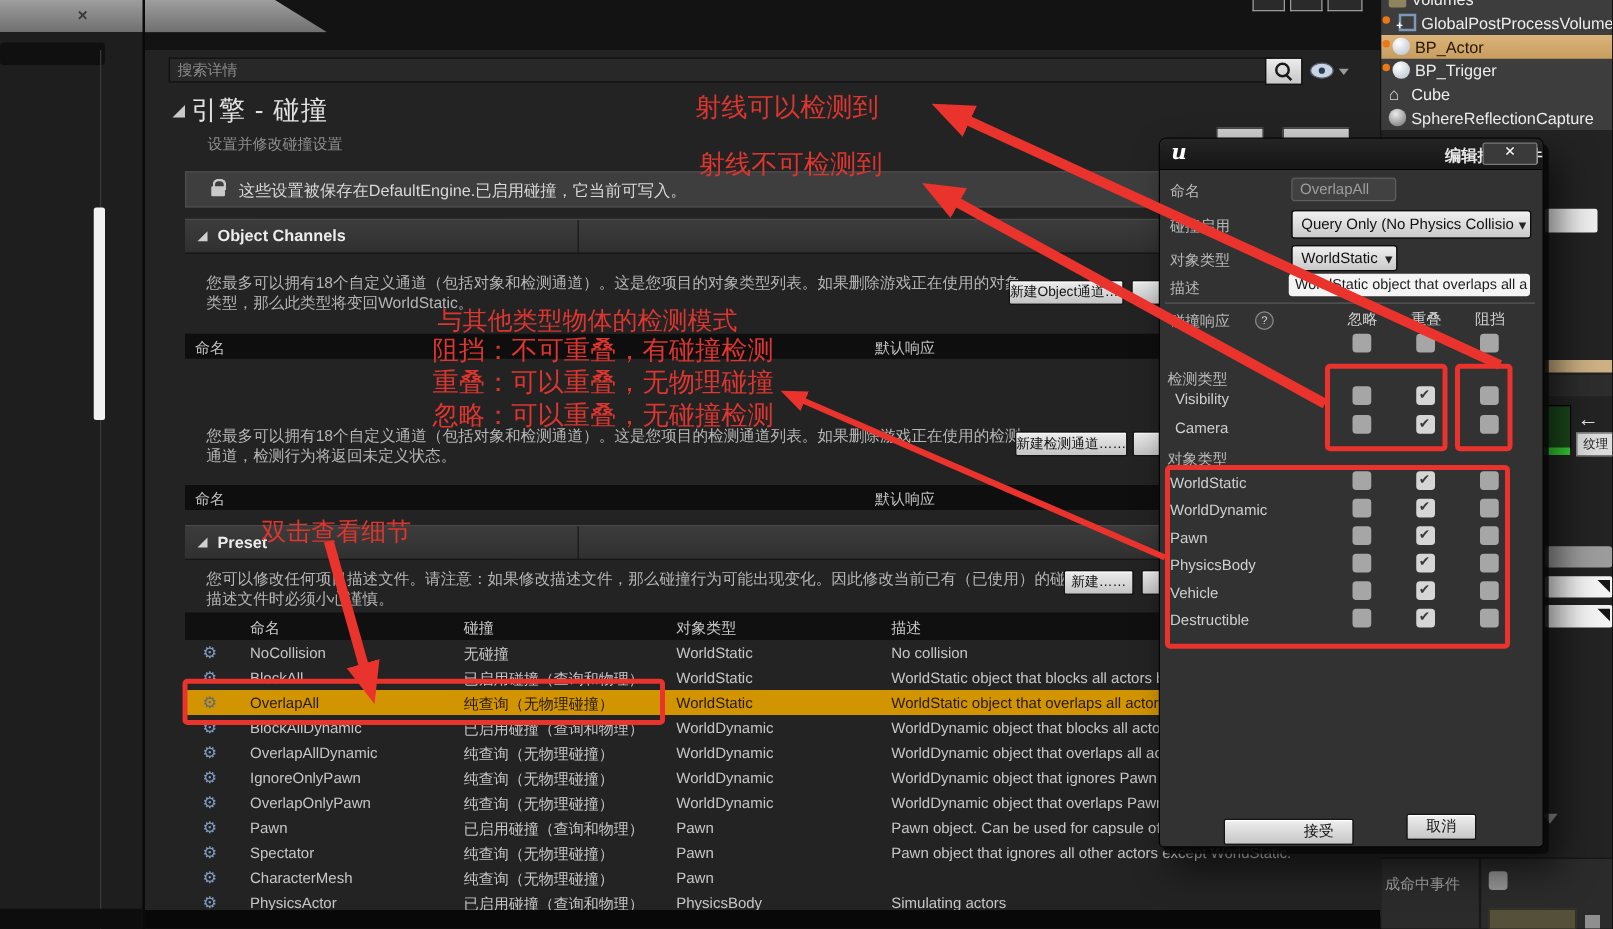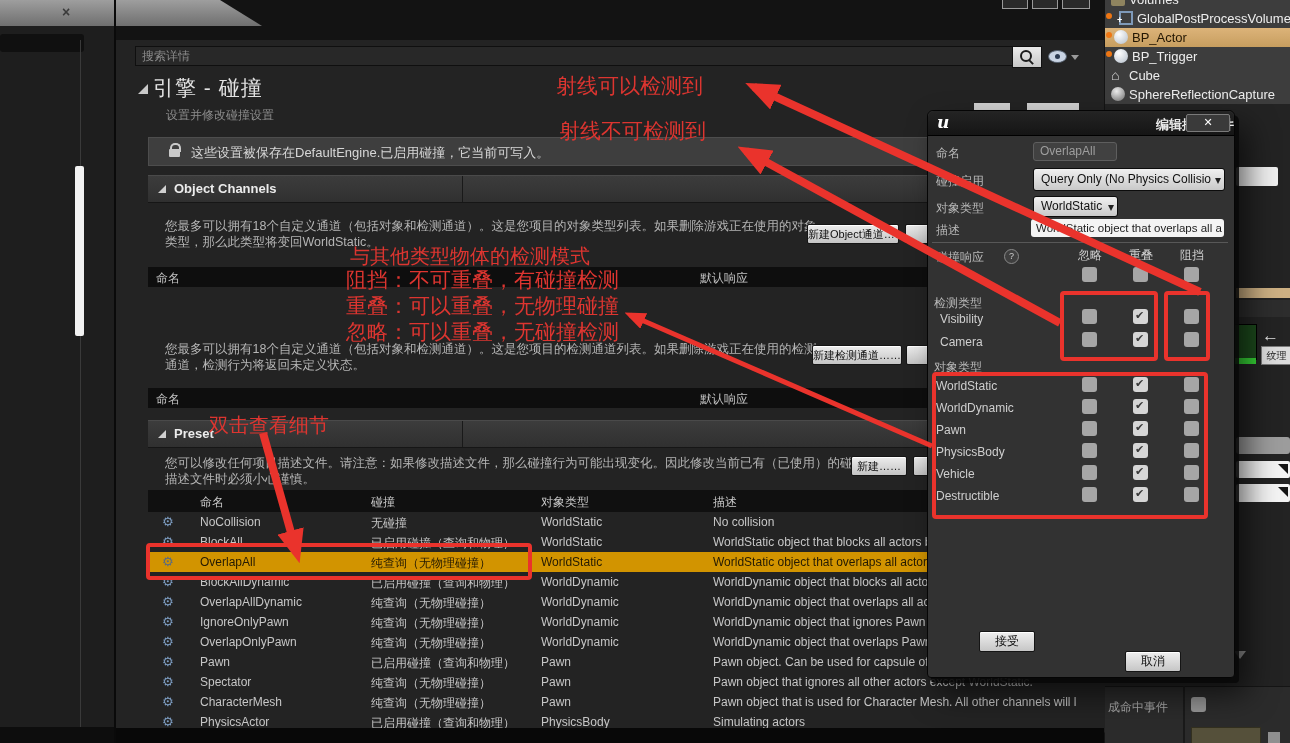--- a/index.html
+++ b/index.html
@@ -245,21 +245,20 @@
         <span class="pc cn1">Spectator</span>
         <span class="pc cn2">纯查询（无物理碰撞）</span>
         <span class="pc cn3">Pawn</span>
         <span class="pc cn4">Pawn object that ignores all other actors except WorldStatic.</span>
       </div>
       <div class="prow" style="top:692px">
         <span class="pc gear"></span>
         <span class="pc cn1">CharacterMesh</span>
         <span class="pc cn2">纯查询（无物理碰撞）</span>
         <span class="pc cn3">Pawn</span>
-        <span class="pc cn4">Pawn object that is used for Character Mesh. All other channels will l</span>
       </div>
       <div class="prow" style="top:712px">
         <span class="pc gear"></span>
         <span class="pc cn1">PhysicsActor</span>
         <span class="pc cn2">已启用碰撞（查询和物理）</span>
         <span class="pc cn3">PhysicsBody</span>
         <span class="pc cn4">Simulating actors</span>
       </div>
     </div>
   <div class="abs" id="bottom-bar"></div>
@@ -384,21 +383,21 @@
         <div class="dlabel" style="left:8px;top:356px">Vehicle</div>
         <div class="cb" style="left:154px;top:354px"></div>
         <div class="cb on" style="left:205px;top:354px"></div>
         <div class="cb" style="left:256px;top:354px"></div>
         <div class="dlabel" style="left:8px;top:378px">Destructible</div>
         <div class="cb" style="left:154px;top:376px"></div>
         <div class="cb on" style="left:205px;top:376px"></div>
         <div class="cb" style="left:256px;top:376px"></div>
       </div>
 
-    <div class="dbtn" style="left:51px;top:520px;width:54px;height:19px;">接受</div>
+    <div class="dbtn" style="left:51px;top:544px;width:54px;height:19px;padding-left:48px;">接受</div>
     <div class="dbtn" style="left:197px;top:540px;width:54px;height:19px;">取消</div>
   </div>
 
   <svg class="abs" id="ann-svg" width="1290" height="743">
     <defs>
       <marker id="ah" markerWidth="4.2" markerHeight="3.4" refX="3" refY="1.7" orient="auto">
         <polygon points="0,0 4.2,1.7 0,3.4" fill="#ea332c"></polygon>
       </marker>
     </defs>
   <rect x="148" y="545" width="382" height="33" fill="none" stroke="#ea332c" stroke-width="4" rx="2"></rect>

